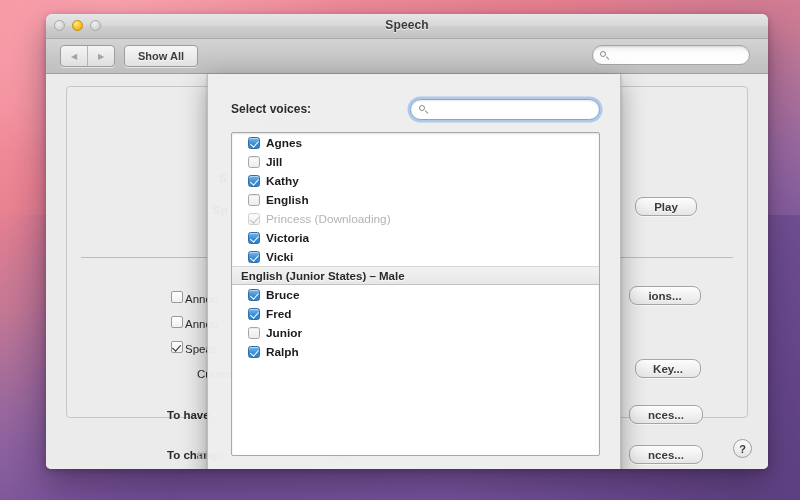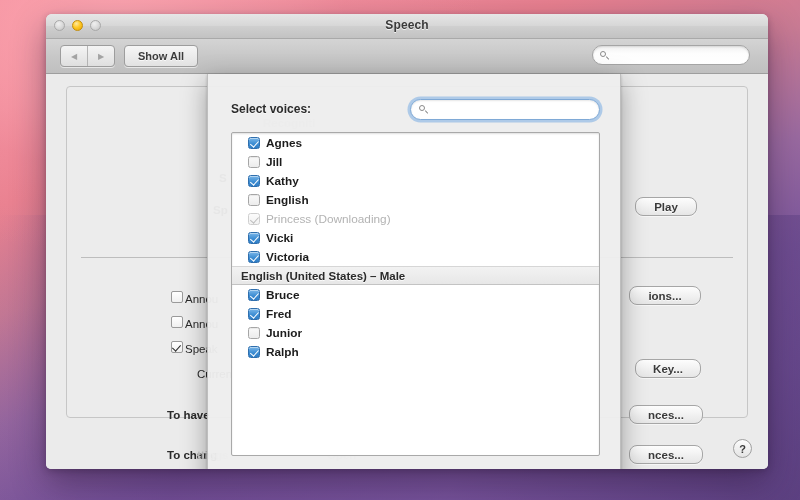--- a/index.html
+++ b/index.html
@@ -509,27 +509,27 @@
           <div class="voice-row">
             <span class="vcheck off"></span>
             <span class="voice-label">English</span>
           </div>
           <div class="voice-row disabled">
             <span class="vcheck disabled"></span>
             <span class="voice-label">Princess (Downloading)</span>
           </div>
           <div class="voice-row">
             <span class="vcheck on"></span>
+            <span class="voice-label">Victoria</span>
+          </div>
+          <div class="voice-row">
+            <span class="vcheck on"></span>
             <span class="voice-label">Vicki</span>
           </div>
-          <div class="voice-row">
-            <span class="vcheck on"></span>
-            <span class="voice-label">Victoria</span>
-          </div>
-          <div class="group-header">English (United States) – Male</div>
+          <div class="group-header">English (Junior States) – Male</div>
           <div class="voice-row">
             <span class="vcheck on"></span>
             <span class="voice-label">Bruce</span>
           </div>
           <div class="voice-row">
             <span class="vcheck on"></span>
             <span class="voice-label">Fred</span>
           </div>
           <div class="voice-row">
             <span class="vcheck off"></span>

